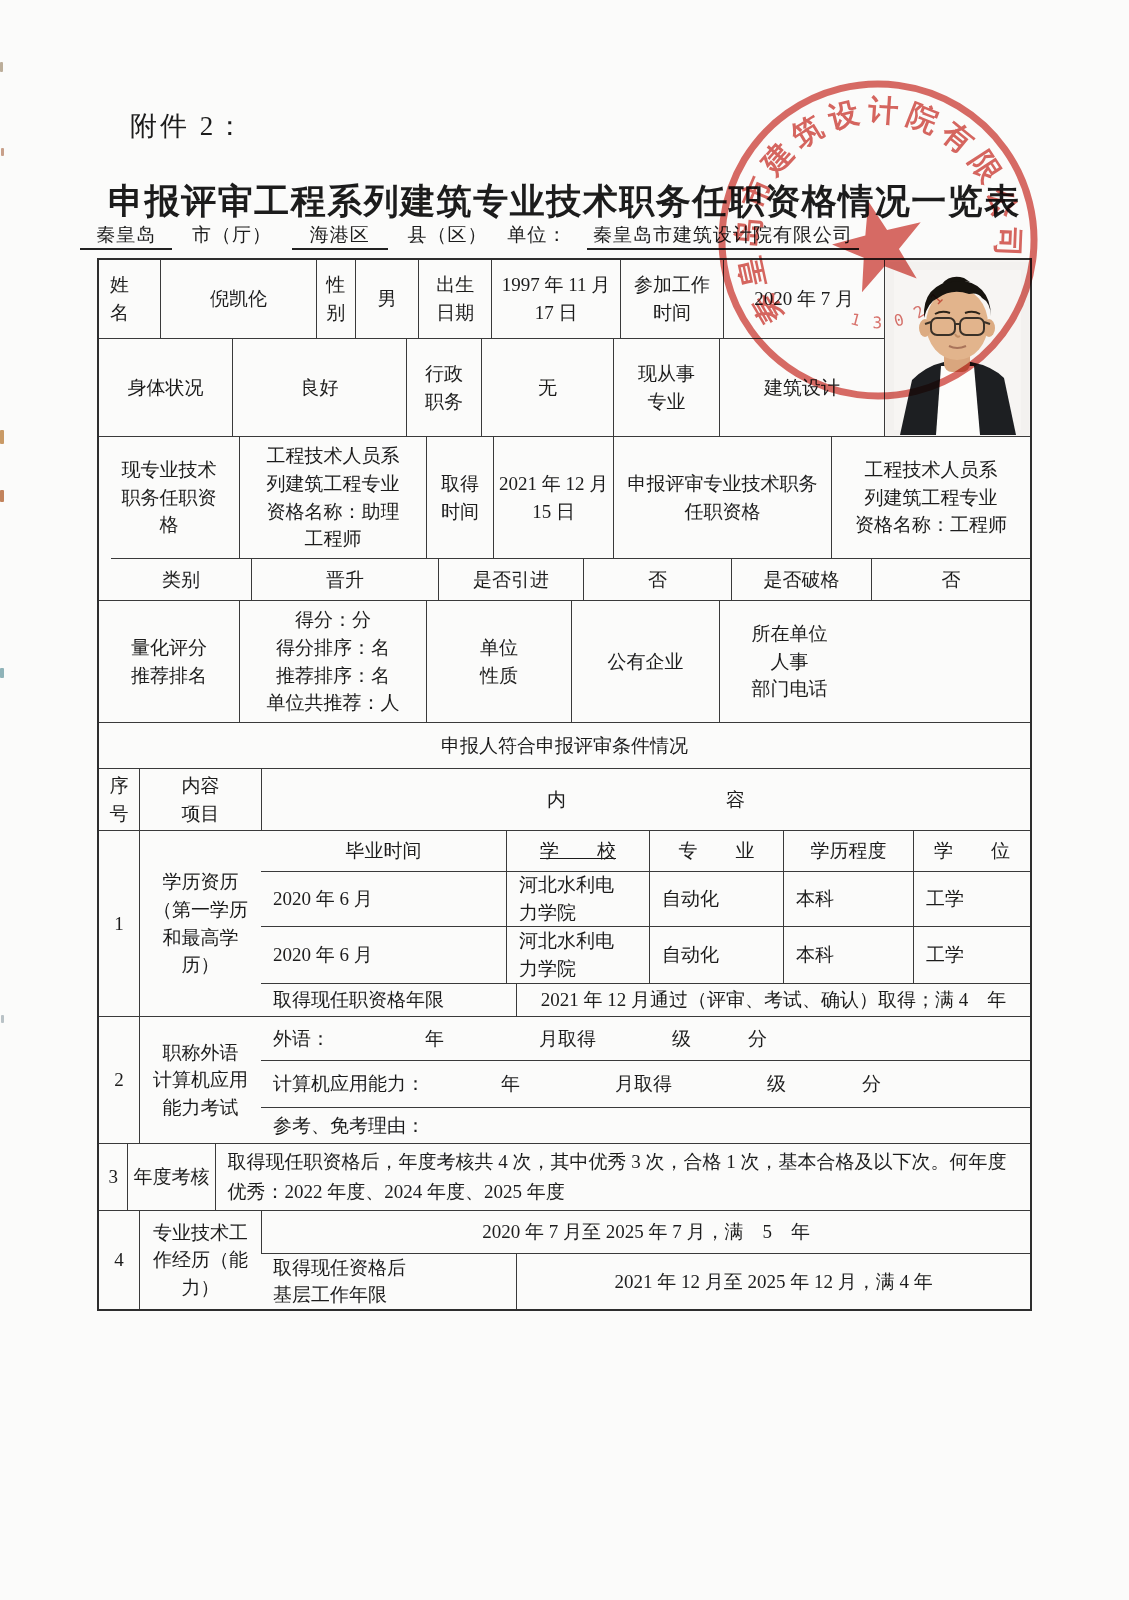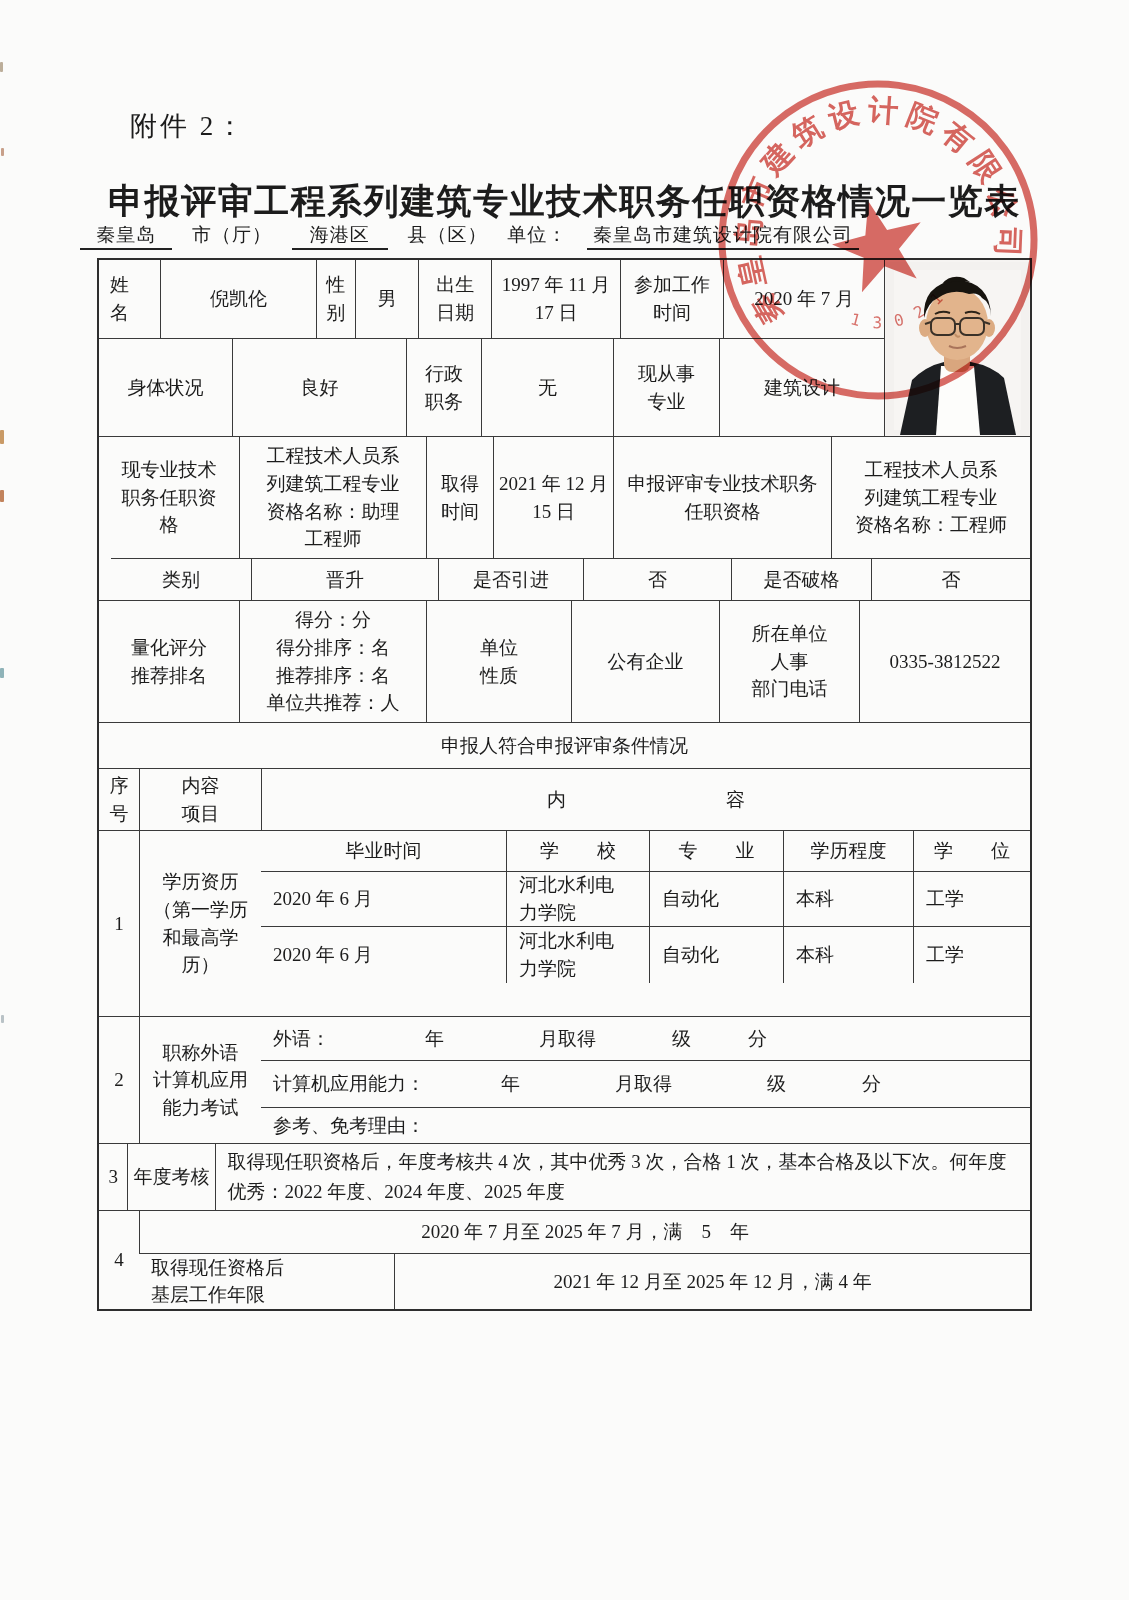--- a/index.html
+++ b/index.html
@@ -155,21 +155,20 @@
     <div class="c pre" style="width:187px;">得分：分
 得分排序：名
 推荐排序：名
 单位共推荐：人</div>
     <div class="c pre" style="width:145px;">单位
 性质</div>
     <div class="c" style="width:148px;">公有企业</div>
     <div class="c pre" style="width:140px;">所在单位
 人事
 部门电话</div>
-    <div class="c grow">0335-3812522</div>
   </div>
 
   <div class="r" style="height:45px;">
     <div class="c first grow">申报人符合申报评审条件情况</div>
   </div>
 
   <div class="r" style="height:61px;">
     <div class="c first pre" style="width:40px;">序
 号</div>
     <div class="c pre" style="width:122px;">内容
@@ -182,40 +181,44 @@
 
   <div class="r" style="height:185px;">
     <div class="c first" style="width:40px;">1</div>
     <div class="c pre" style="width:122px;">学历资历
 （第一学历
 和最高学
 历）</div>
     <div class="col grow">
       <div class="r first" style="height:40px;">
         <div class="c first" style="width:245px;">毕业时间</div>
-        <div class="c" style="width:143px;">学　　校</div>
+        <div class="c" style="width:143px;text-decoration:underline;">学　　校</div>
         <div class="c" style="width:134px;">专　　业</div>
         <div class="c" style="width:130px;">学历程度</div>
         <div class="c grow">学　　位</div>
       </div>
       <div class="r" style="height:54px;">
         <div class="c first left" style="width:245px;">2020 年 6 月</div>
         <div class="c left pre" style="width:143px;">河北水利电
 力学院</div>
         <div class="c left" style="width:134px;">自动化</div>
         <div class="c left" style="width:130px;">本科</div>
         <div class="c left grow">工学</div>
       </div>
       <div class="r" style="height:56px;">
         <div class="c first left" style="width:245px;">2020 年 6 月</div>
         <div class="c left pre" style="width:143px;">河北水利电
 力学院</div>
         <div class="c left" style="width:134px;">自动化</div>
         <div class="c left" style="width:130px;">本科</div>
         <div class="c left grow">工学</div>
+      </div>
+      <div class="r grow">
+        <div class="c first left" style="width:255px;">取得现任职资格年限</div>
+        <div class="c grow">2021 年 12 月通过（评审、考试、确认）取得；满 4　年</div>
       </div>
     </div>
   </div>
 
   <div class="r" style="height:126px;">
     <div class="c first" style="width:40px;">2</div>
     <div class="c pre" style="width:122px;">职称外语
 计算机应用
 能力考试</div>
     <div class="col grow">
@@ -232,20 +235,23 @@
   </div>
 
   <div class="r" style="height:66px;">
     <div class="c first" style="width:40px;">3</div>
     <div class="c" style="width:122px;">年度考核</div>
     <div class="c left grow" style="align-items:center;line-height:1.6;">取得现任职资格后，年度考核共 4 次，其中优秀 3 次，合格 1 次，基本合格及以下次。何年度优秀：2022 年度、2024 年度、2025 年度</div>
   </div>
 
   <div class="r" style="height:98px;">
     <div class="c first" style="width:40px;">4</div>
+    <div class="c pre" style="width:122px;">专业技术工
+作经历（能
+力）</div>
     <div class="col grow">
       <div class="r first" style="height:47px;">
         <div class="c grow">2020 年 7 月至 2025 年 7 月，满　5　年</div>
       </div>
       <div class="r grow">
         <div class="c first left pre" style="width:255px;">取得现任资格后
 基层工作年限</div>
         <div class="c grow">2021 年 12 月至 2025 年 12 月，满 4 年</div>
       </div>
     </div>

